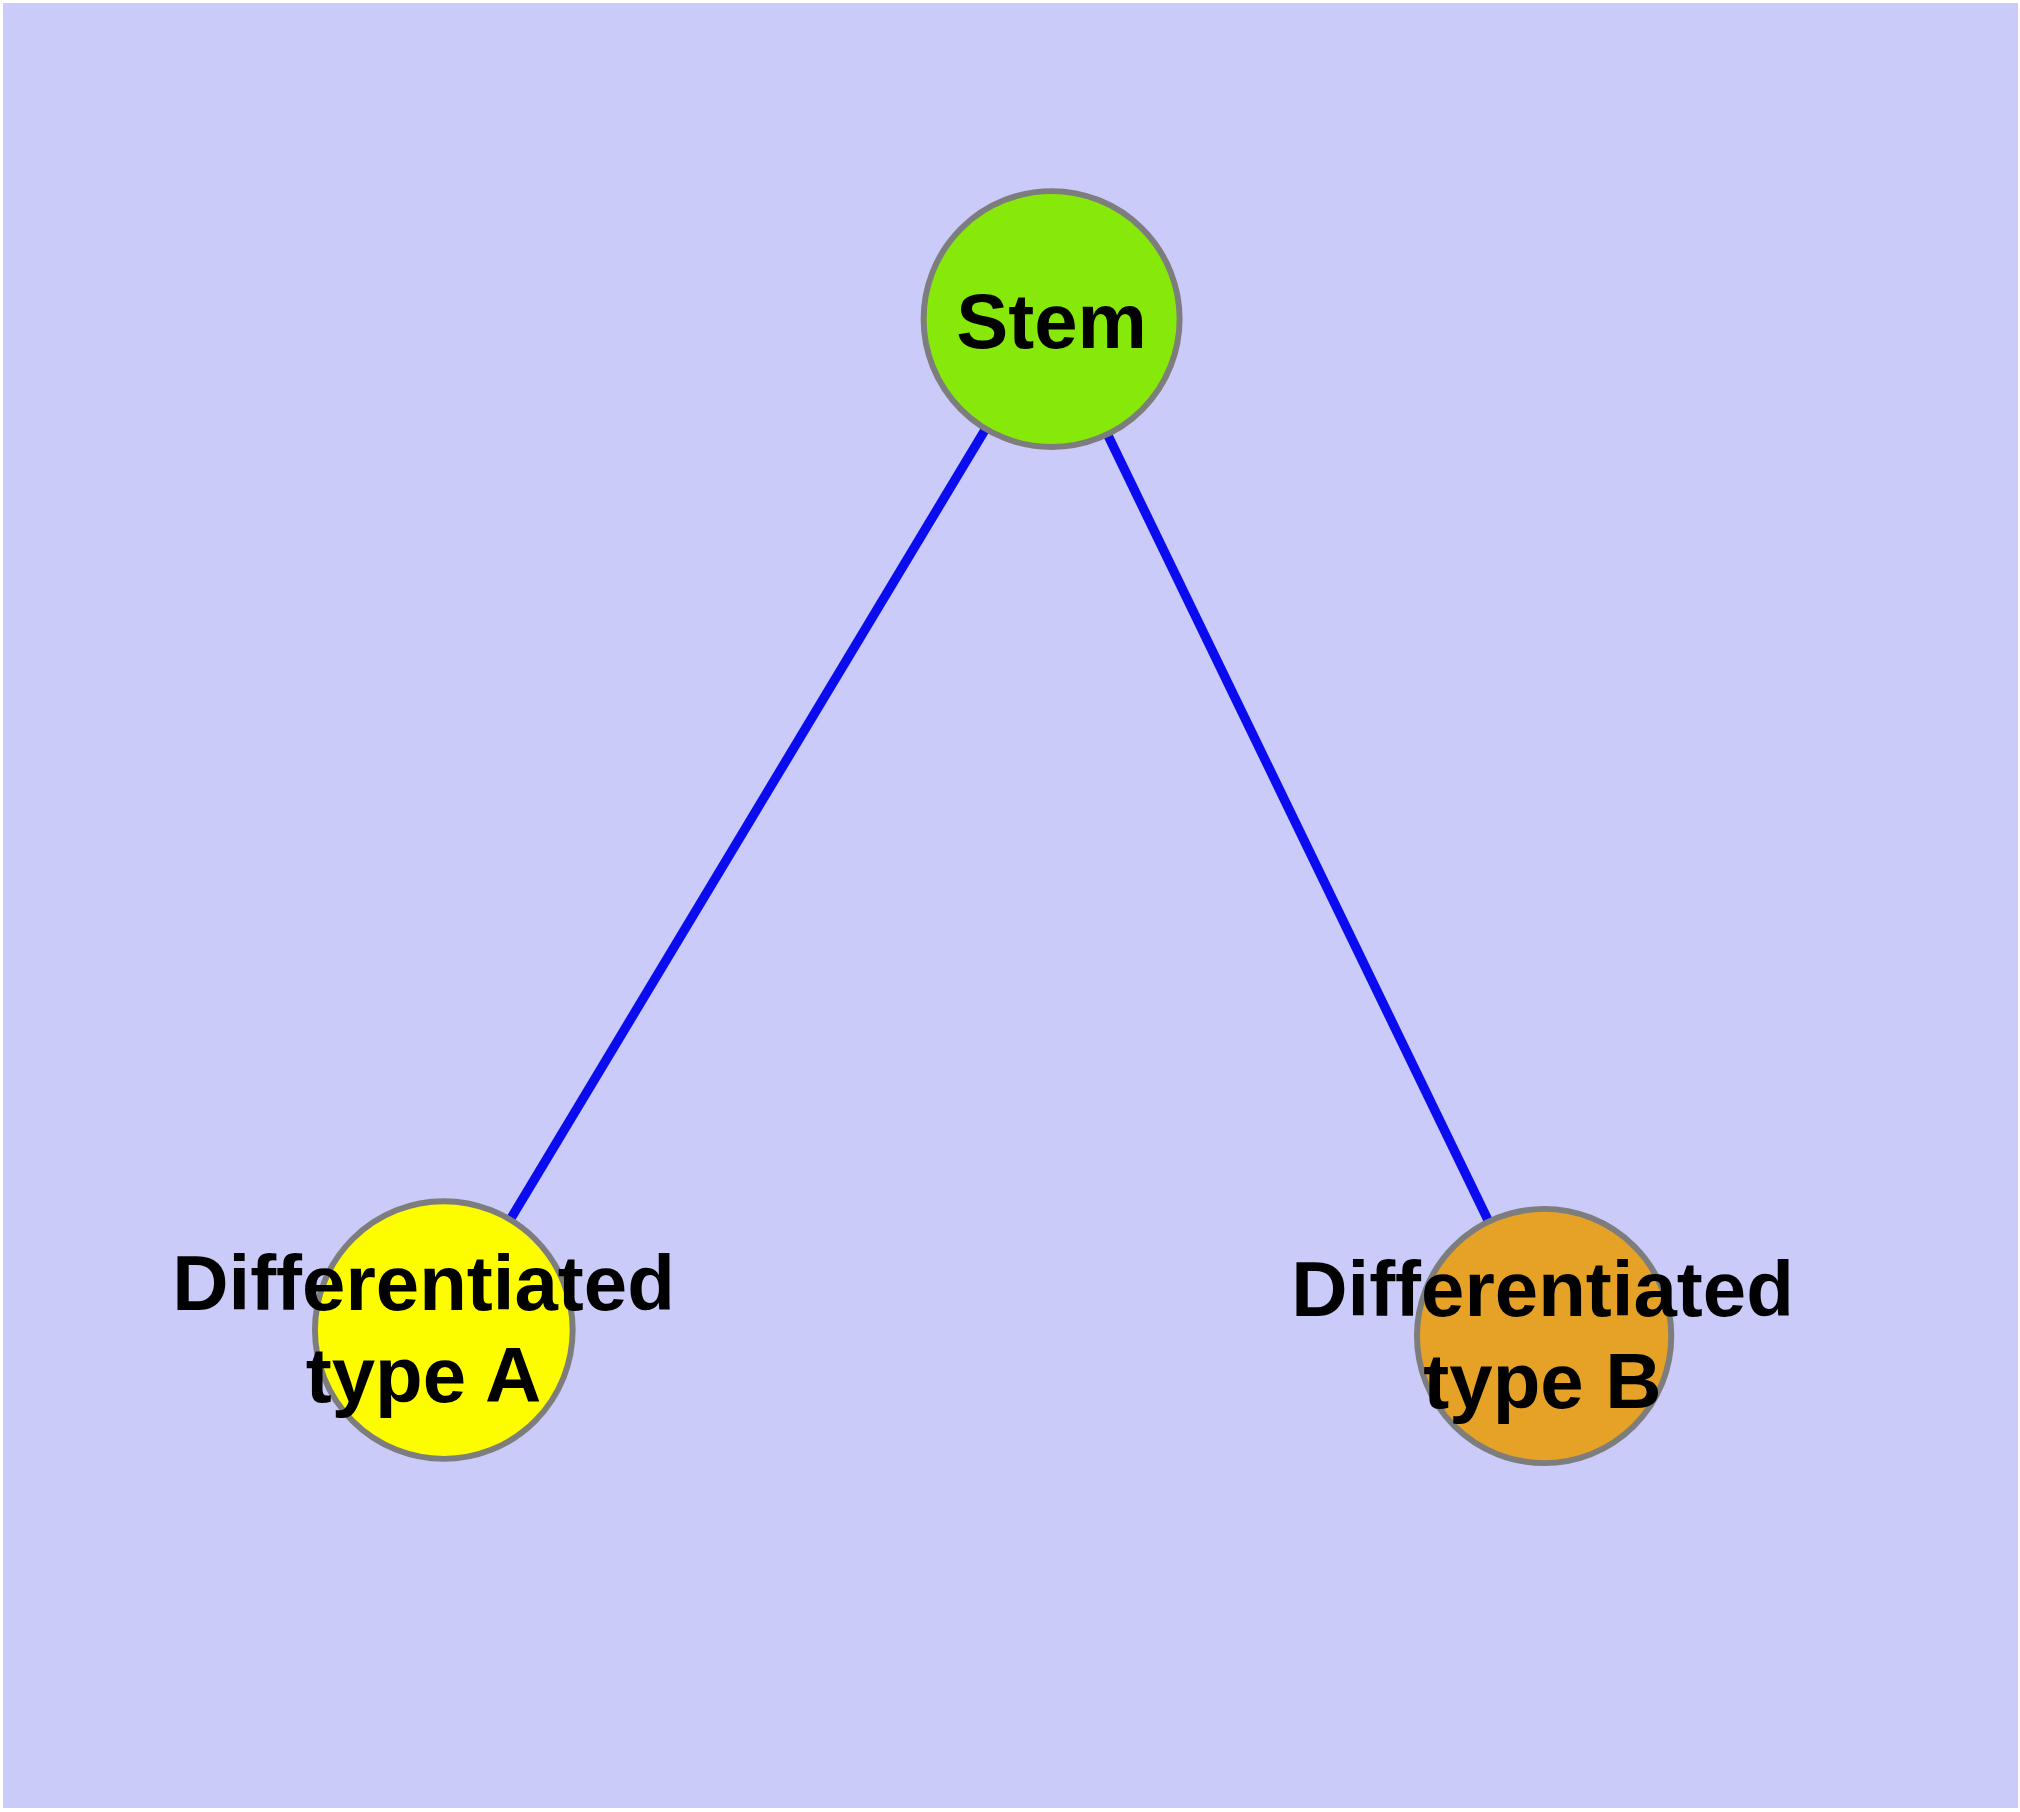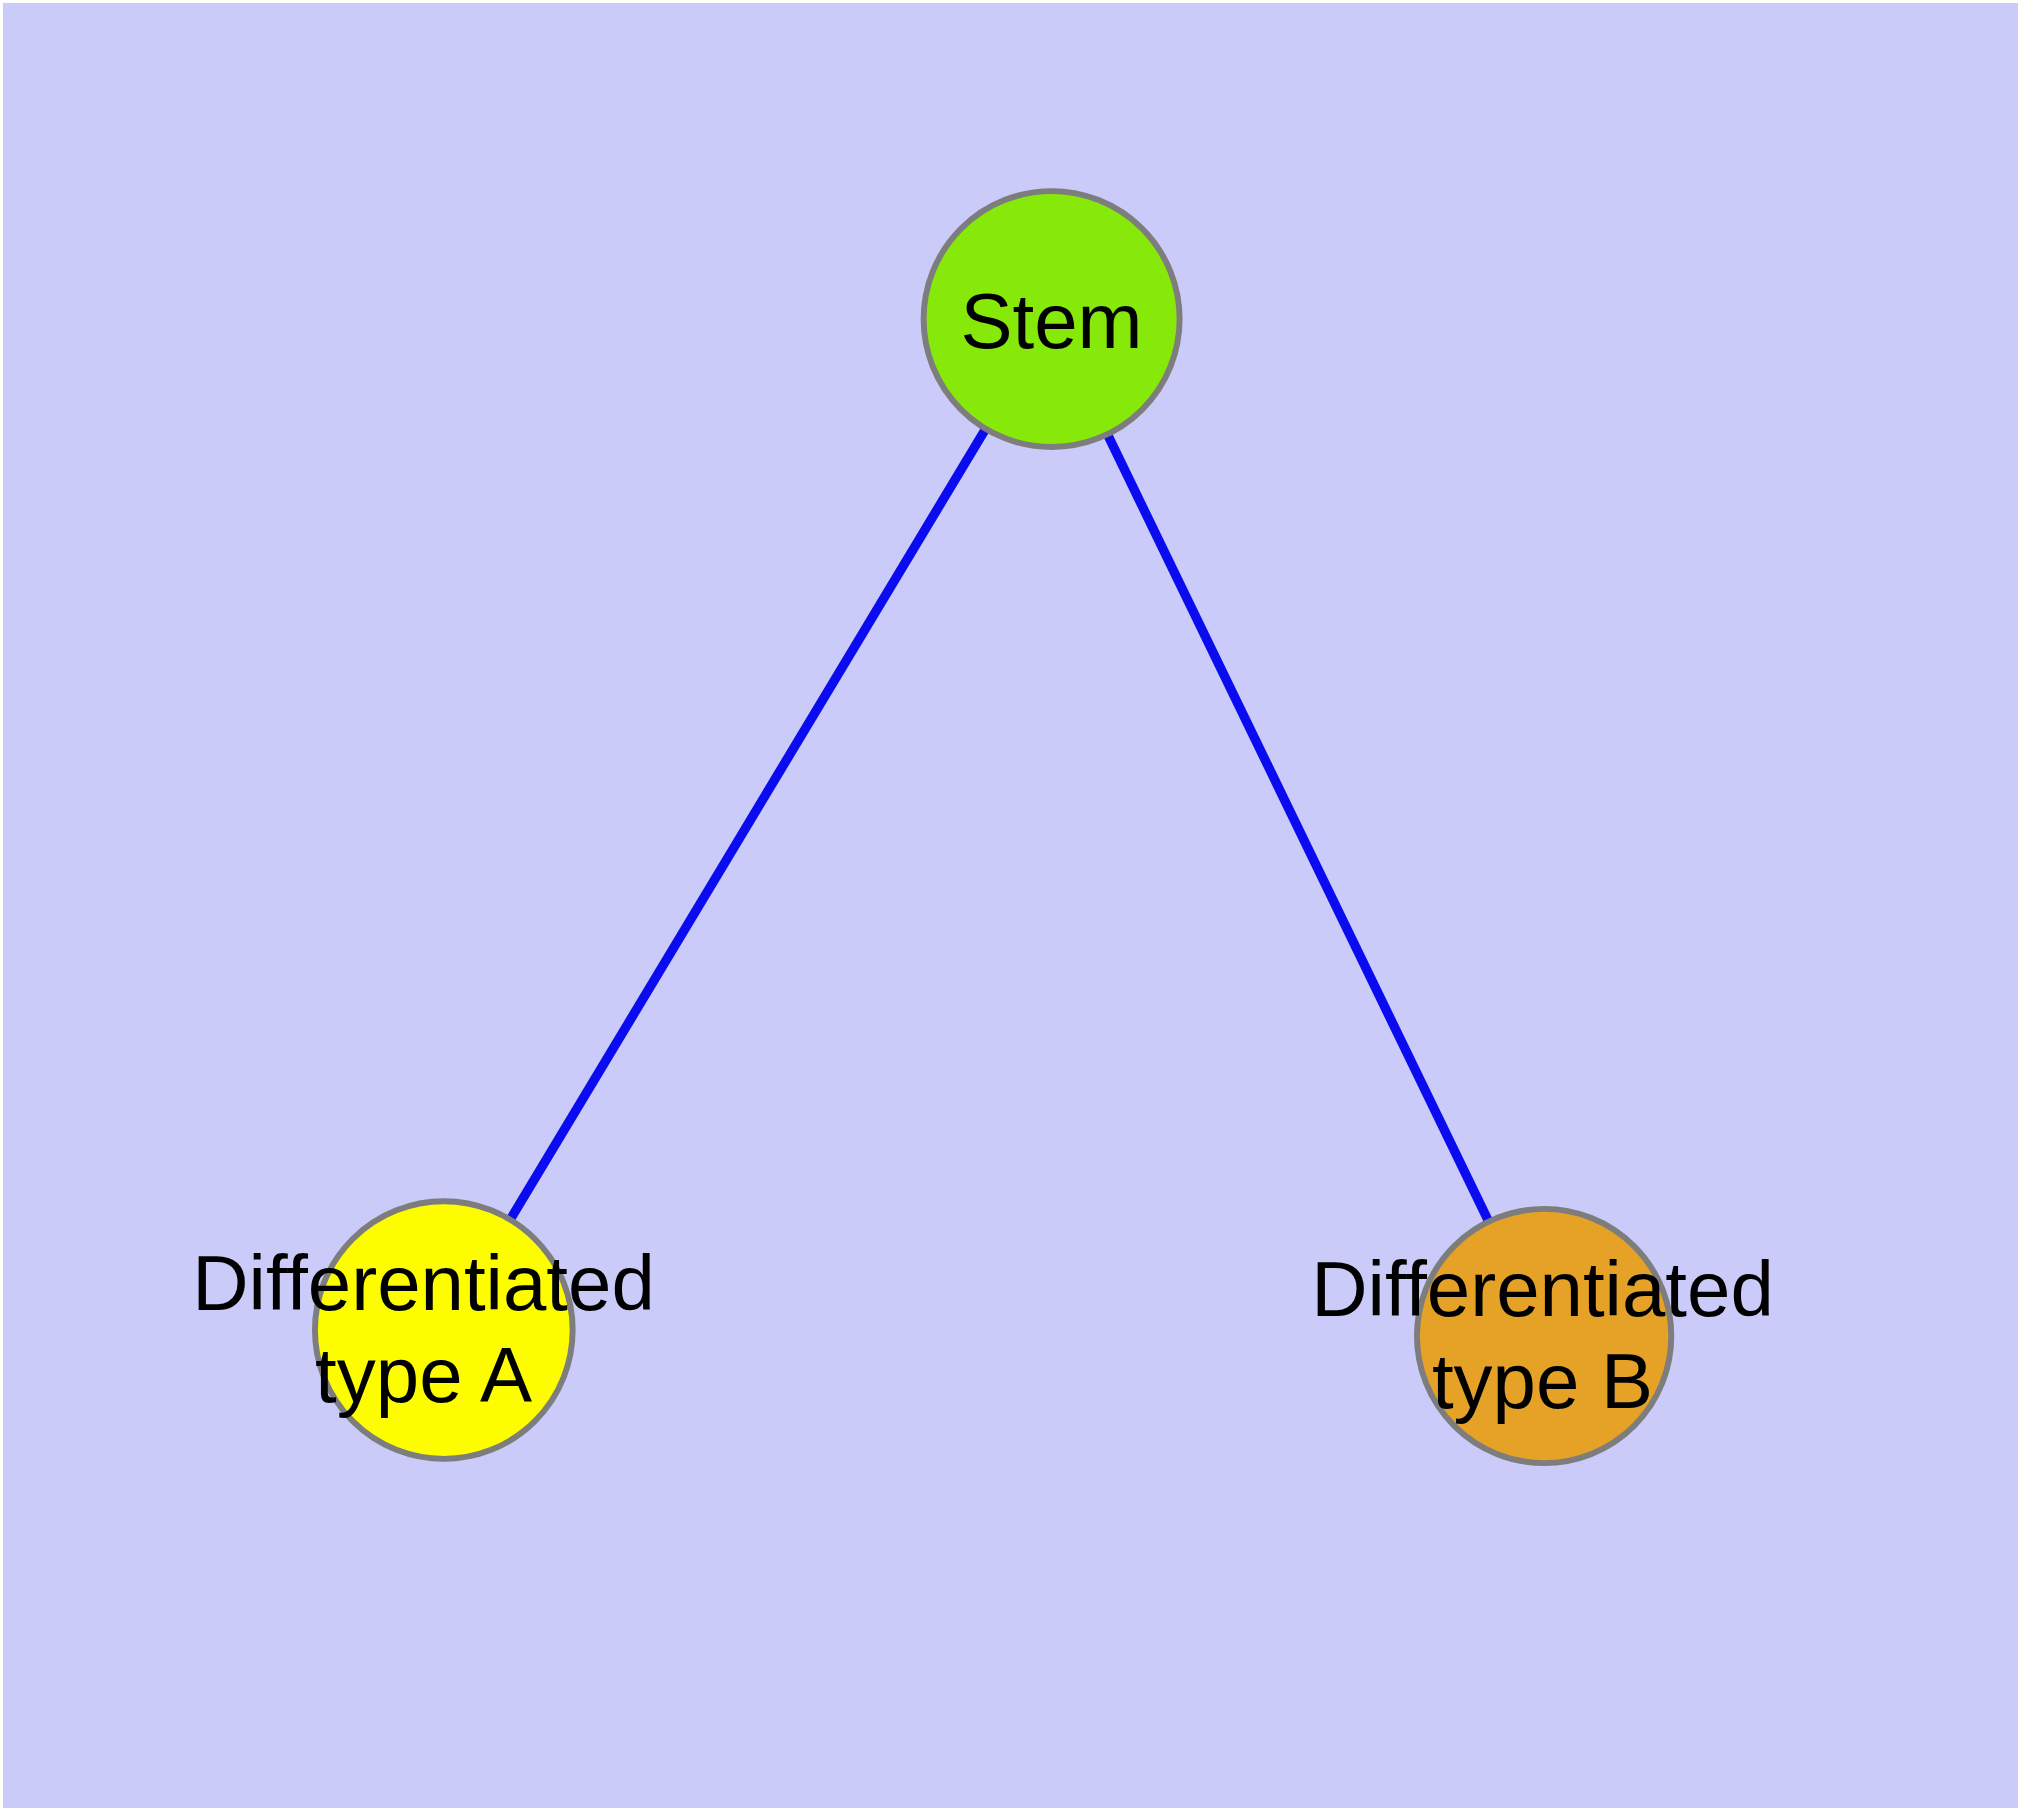--- a/index.html
+++ b/index.html
@@ -25,21 +25,21 @@
     position: absolute;
     left: 0;
     top: 0;
     width: 100%;
     height: 100%;
     display: block;
   }
   .node-label {
     position: absolute;
     transform: translate(-50%, -50%);
-    font-weight: 400;
+    font-weight: 700;
     font-size: 78px;
     line-height: 1.18;
     text-align: center;
     white-space: pre-line;
     color: #000000;
     letter-spacing: 0px;
   }
 </style>
 </head>
 <body style="background: rgb(255, 255, 255);">

